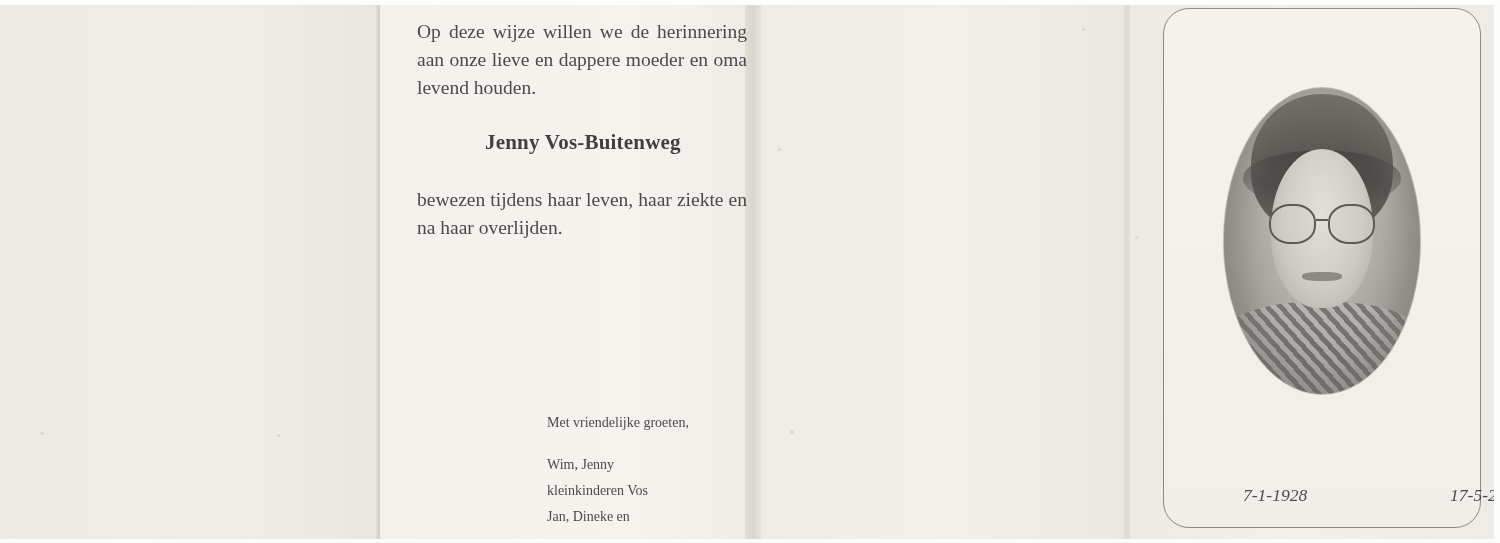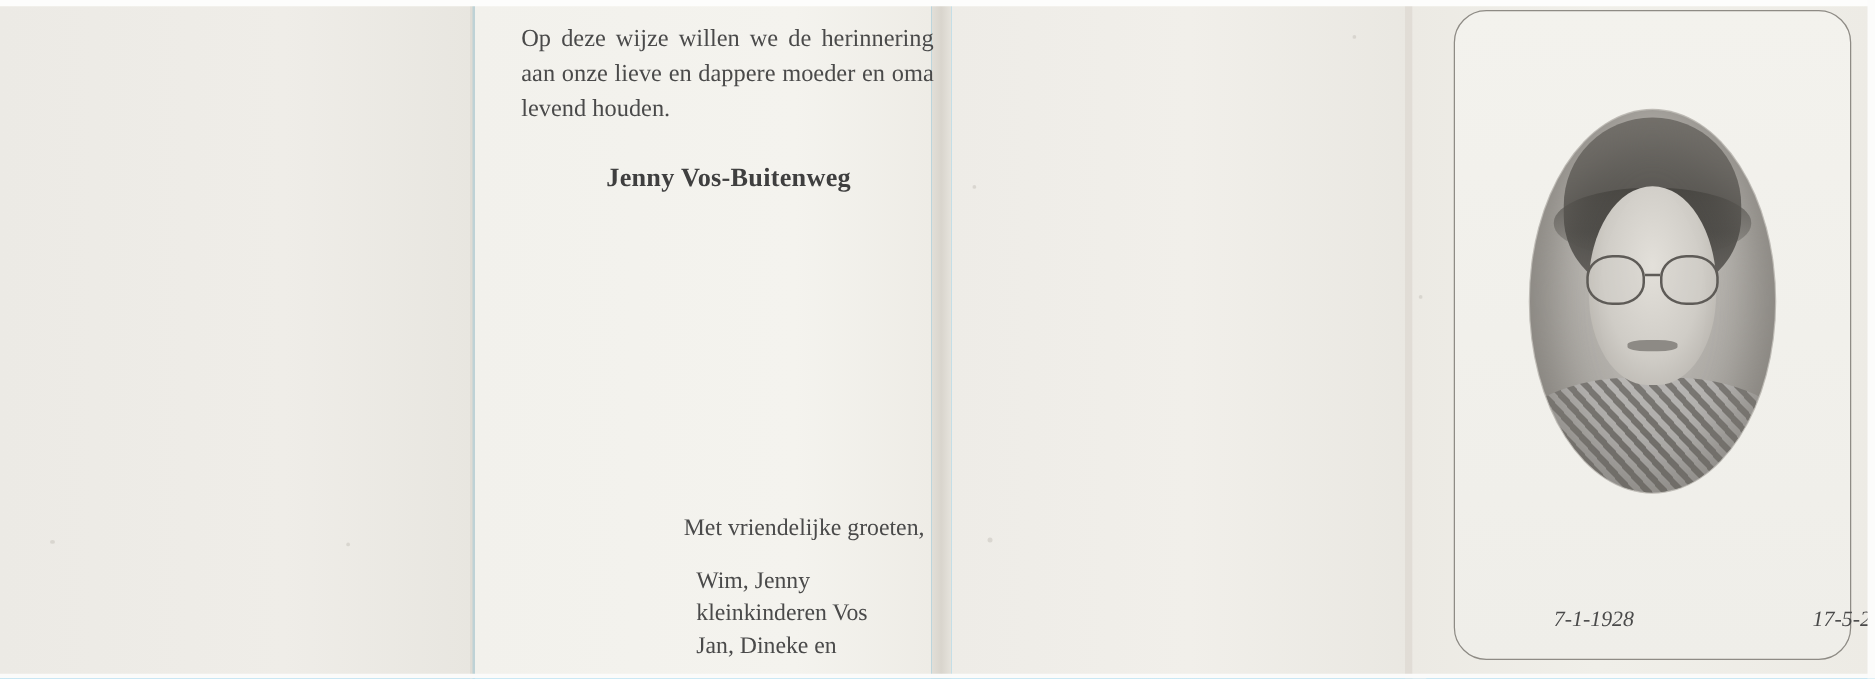--- a/index.html
+++ b/index.html
@@ -4,21 +4,21 @@
 <style>
   html, body {
     margin: 0;
     padding: 0;
     background: #ffffff;
   }
   #page {
     position: relative;
     width: 1500px;
     height: 543px;
-    background: #0ea5e9;
+    background: #a3a3a3;
     overflow: hidden;
     font-family: "Liberation Serif", serif;
   }
 
   
   .panel {
     position: absolute;
     top: 0;
     height: 543px;
   }
@@ -90,28 +90,28 @@
     font-size: 21px;
     color: #3f3f3f;
     letter-spacing: .2px;
   }
   .signoff {
     position: absolute;
     left: 547px;
     top: 410px;
     width: 250px;
     color: #4a4a4a;
-    font-size: 19px;
+    font-size: 14px;
     line-height: 26px;
   }
   .signoff .greet {
     margin: 0 0 16px 0;
   }
   .signoff .names {
-    margin: 10px;
+    margin: 0;
   }
   .signoff .names div { white-space: nowrap; }
 
   
   .card-frame {
     position: absolute;
     left: 1163px;
     top: 8px;
     width: 318px;
     height: 520px;
@@ -266,20 +266,21 @@
   <div class="speck" style="left:40px;  top:432px; width:4px; height:3px;"></div>
   <div class="speck" style="left:277px; top:434px; width:3px; height:3px;"></div>
   <div class="speck" style="left:790px; top:430px; width:4px; height:4px;"></div>
   <div class="speck" style="left:1082px; top:28px; width:3px; height:3px;"></div>
   <div class="speck" style="left:778px; top:148px; width:3px; height:3px;"></div>
   <div class="speck" style="left:1135px; top:236px; width:3px; height:3px;"></div>
 
   <div class="text-col">
     <p class="para">Op deze wijze willen we de herinnering aan onze lieve en dappere moeder en oma levend houden.</p>
     <p class="name">Jenny Vos-Buitenweg</p>
+    <p class="para">bewezen tijdens haar leven, haar ziekte en na haar overlijden.</p>
   </div>
 
   <div class="signoff">
     <p class="greet">Met vriendelijke groeten,</p>
     <div class="names">
       <div>Wim, Jenny</div>
       <div>kleinkinderen Vos</div>
       <div>Jan, Dineke en</div>
     </div>
   </div>

